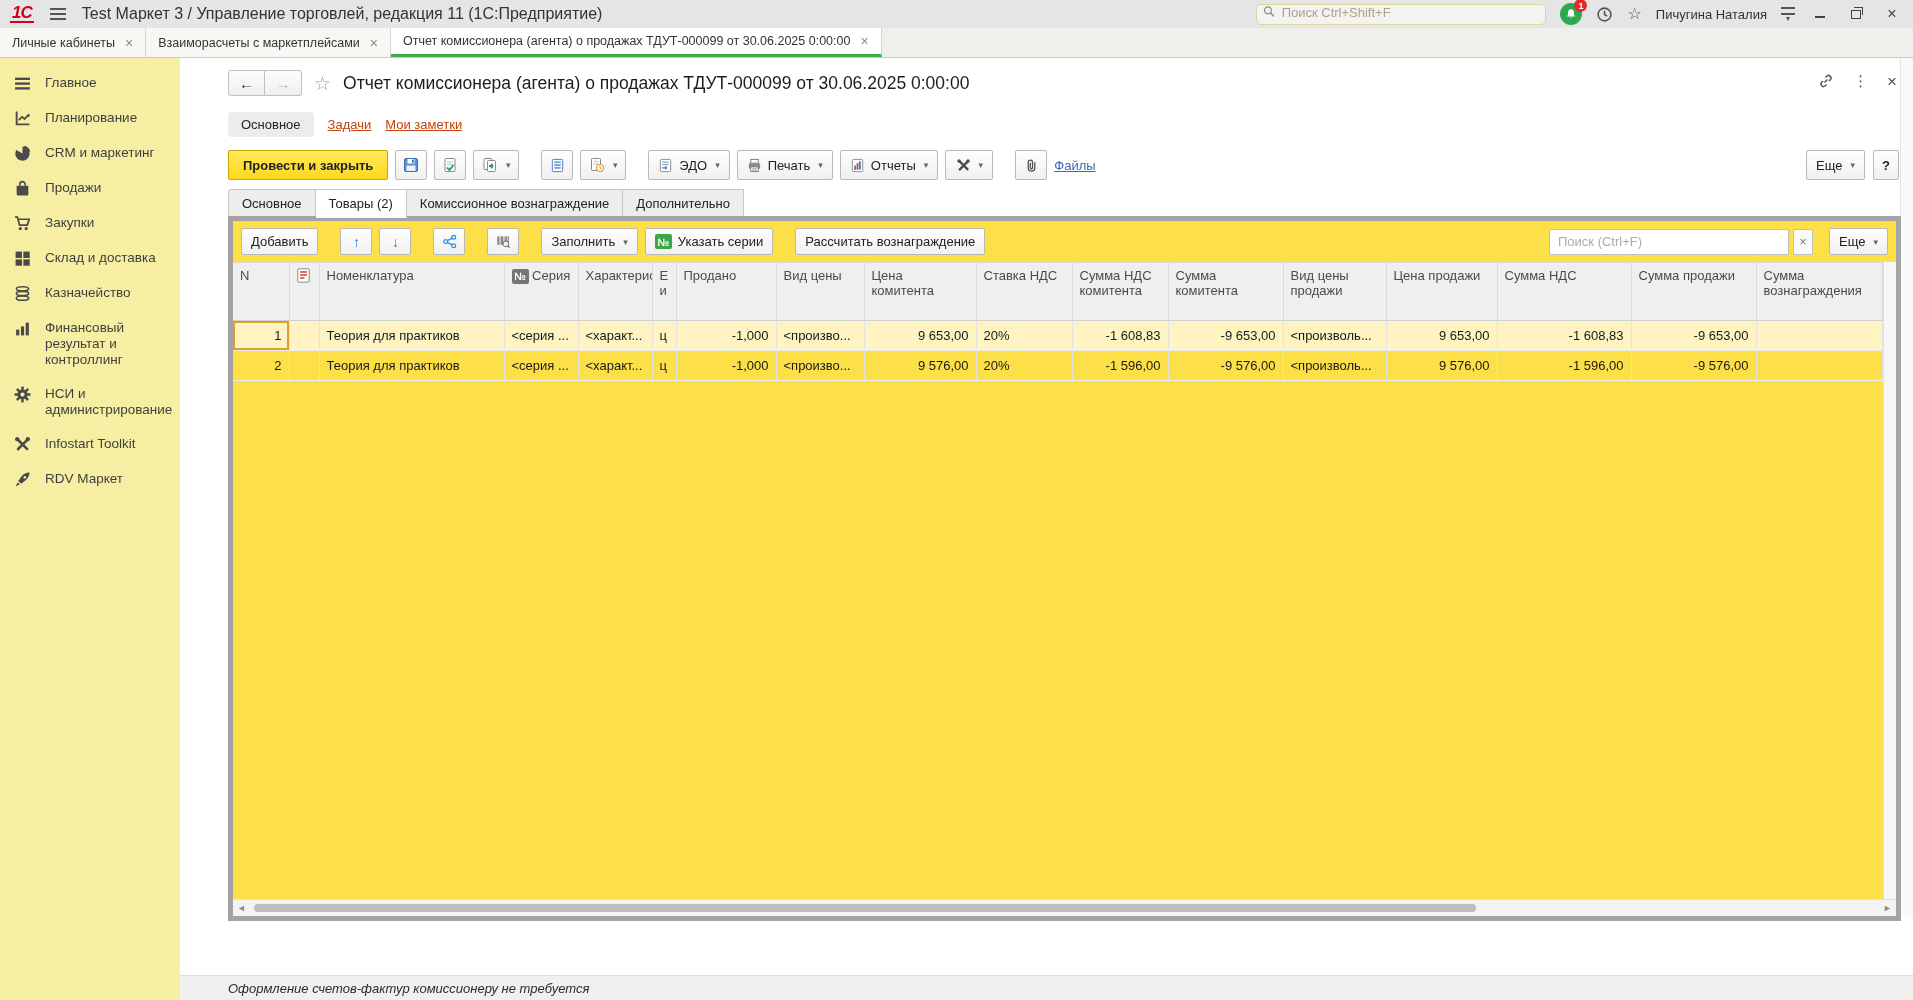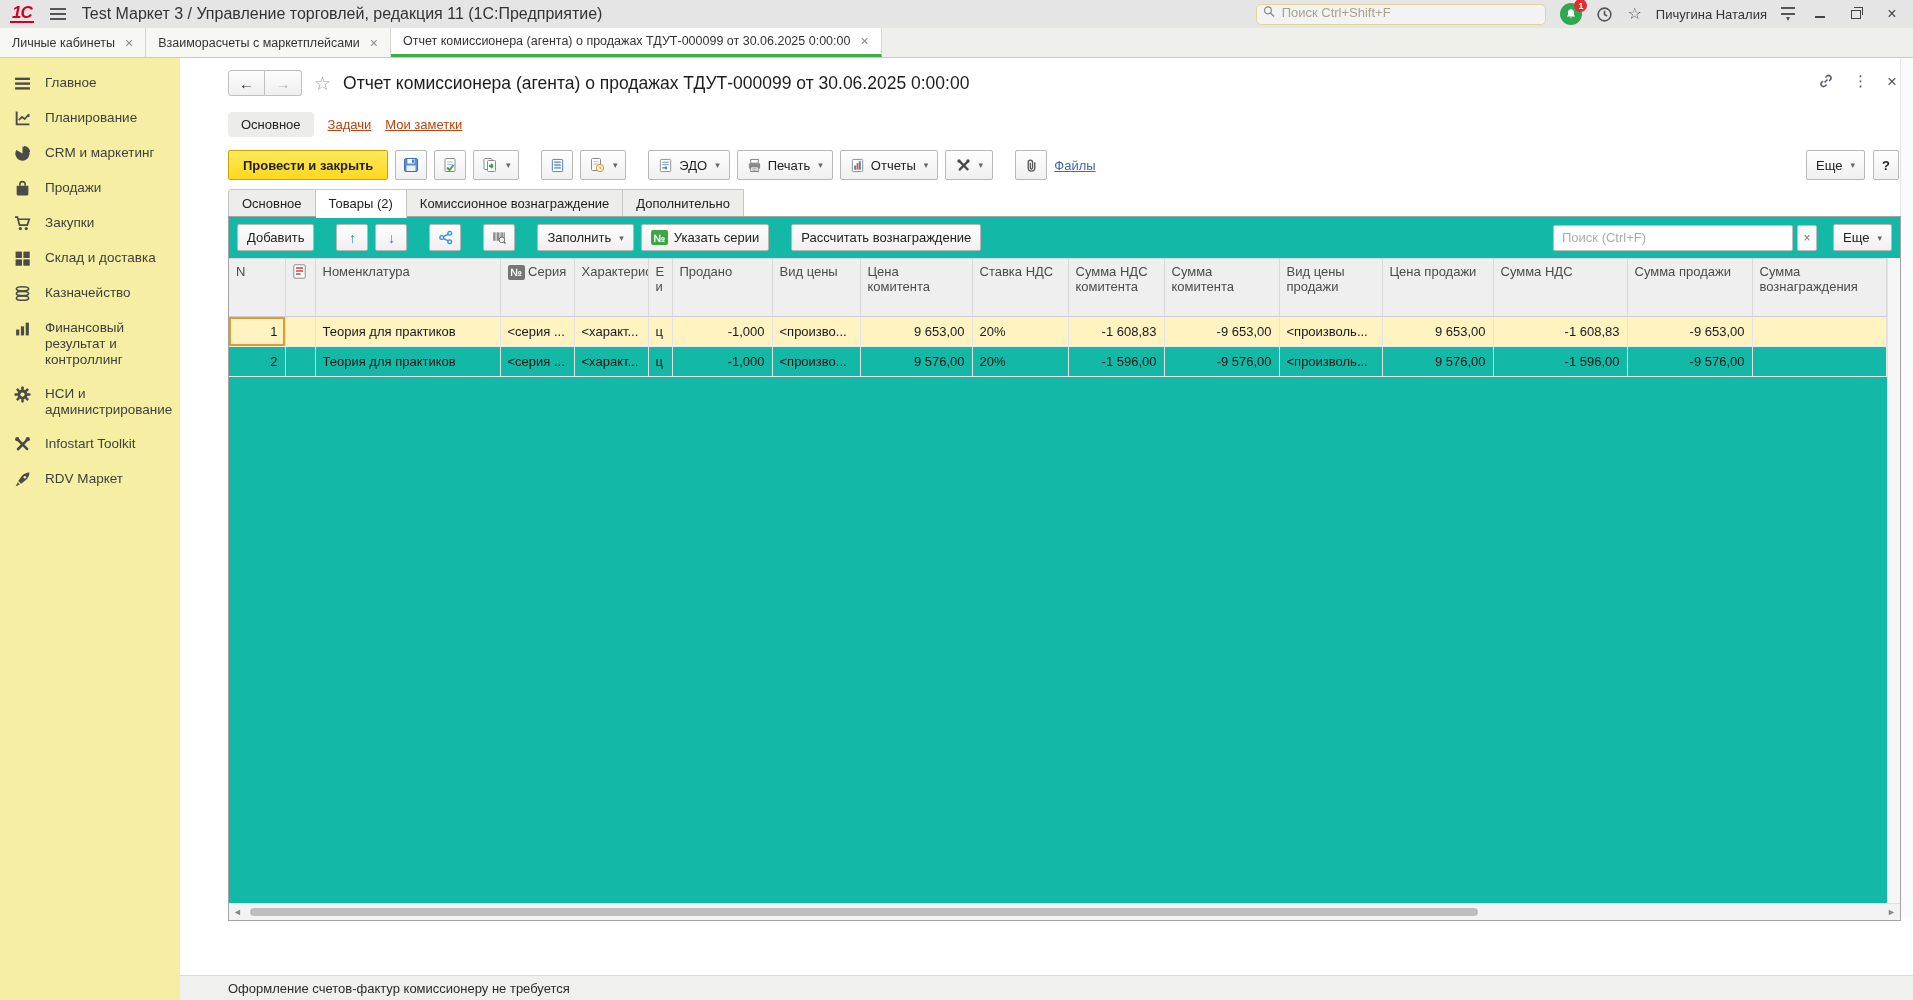--- a/index.html
+++ b/index.html
@@ -71,21 +71,21 @@
   .link { color:#3A6BB5; text-decoration:underline; }
   .toolbar-right { margin-left:auto; display:flex; gap:8px; }
   .btn.help { width:26px; justify-content:center; font-weight:bold; }
 
   .form-tabs { position:absolute; left:48px; top:131px; display:flex; }
   .ftab { height:28px; padding:0 13px; display:flex; align-items:center; border:1px solid #C6C6C6; border-left:none; background:#EDEDEB; font-size:13px; color:#222; }
   .ftab:first-child { border-left:1px solid #C6C6C6; border-radius:3px 0 0 0; }
   .ftab.active { background:#FFFFFF; border-bottom:1px solid #fff; height:29px; position:relative; z-index:2; }
 
   
-  .panel { position:absolute; left:48px; top:158px; right:12px; bottom:79px; border:1px solid #a3a3a3; background:#14b8a6; }
+  .panel { position:absolute; left:48px; top:158px; right:12px; bottom:79px; border:5px solid #a3a3a3; background:#fde047; }
   .grid-toolbar { position:absolute; left:0; right:0; top:0; height:41px; display:flex; align-items:center; gap:7px; padding:0 8px; }
   .btn.sm { height:27px; }
   .arrow-btn { color:#1E7FD8; font-weight:bold; font-size:14px; width:30px; }
   .search-box { display:flex; align-items:center; margin-left:auto; gap:4px; }
   .search-box input { width:240px; height:26px; border:1px solid #BFBFBF; border-radius:2px; padding:0 8px; font-size:13px; color:#444; font-family:inherit; }
   .search-box input::placeholder { color:#ABABAB; }
   .search-clear { width:20px; height:26px; border:1px solid #BFBFBF; border-radius:2px; background:#FAFAFA; color:#777; display:flex; align-items:center; justify-content:center; font-size:12px; }
   .num-badge { display:inline-flex; align-items:center; justify-content:center; width:17px; height:15px; font-size:10.5px; font-weight:bold; color:#fff; border-radius:2px; }
   .num-badge.green { background:#3FA648; }
   .num-badge.gray { background:#757575; }
@@ -105,21 +105,21 @@
   .hs-track { flex:1; position:relative; height:100%; }
   .hs-thumb { position:absolute; left:4px; top:4px; height:8px; width:75%; background:#BDBDBD; border-radius:4px; }
   .hs-arrow.right { margin-left:auto; }
 
   
   .footer-row { position:absolute; left:48px; right:12px; top:873px; height:36px; display:flex; align-items:center; }
   .totals { margin-left:auto; display:flex; align-items:center; gap:7px; }
   .totals .lbl { color:#333; }
   .tot-box { width:106px; height:23px; border:1px solid #C6C6C6; background:#FDFBEA; display:flex; align-items:center; justify-content:flex-end; padding:0 6px; color:#222; }
   .cur-box { height:23px; border:1px solid #C6C6C6; background:#EDEDED; display:flex; align-items:center; padding:0 8px; color:#222; }
-  .bottom-strip { position:absolute; left:0; right:0; top:917px; bottom:0; background:#F0F0EE; border-top:1px solid #DCDCDC; display:flex; align-items:center; padding-left:48px; color:#2b2b2b; }
+  .bottom-strip { position:absolute; left:0; right:0; top:917px; bottom:0; background:#F0F0EE; border-top:1px solid #DCDCDC; display:flex; align-items:center; padding-left:48px; color:#2b2b2b;font-style:italic; }
 
   svg { display:block; }
 </style>
 </head>
 <body>
 
 <div id="topbar">
   <span class="logo1c">1С</span>
   <span class="hamburger"></span>
   <span class="app-title">Test Маркет 3 / Управление торговлей, редакция 11  (1С:Предприятие)</span>

